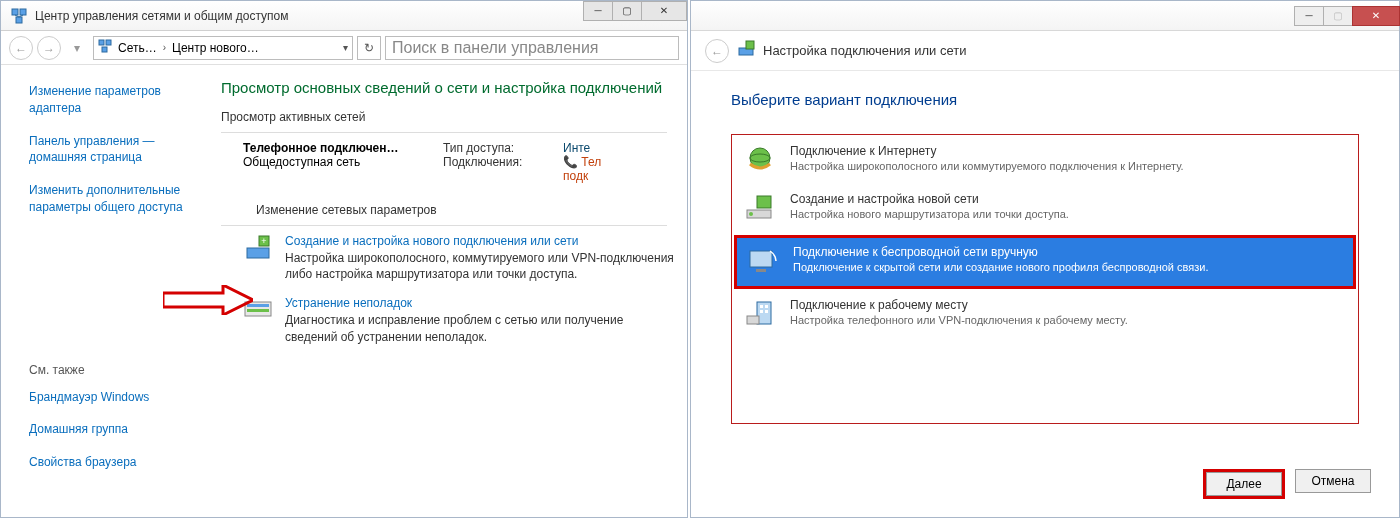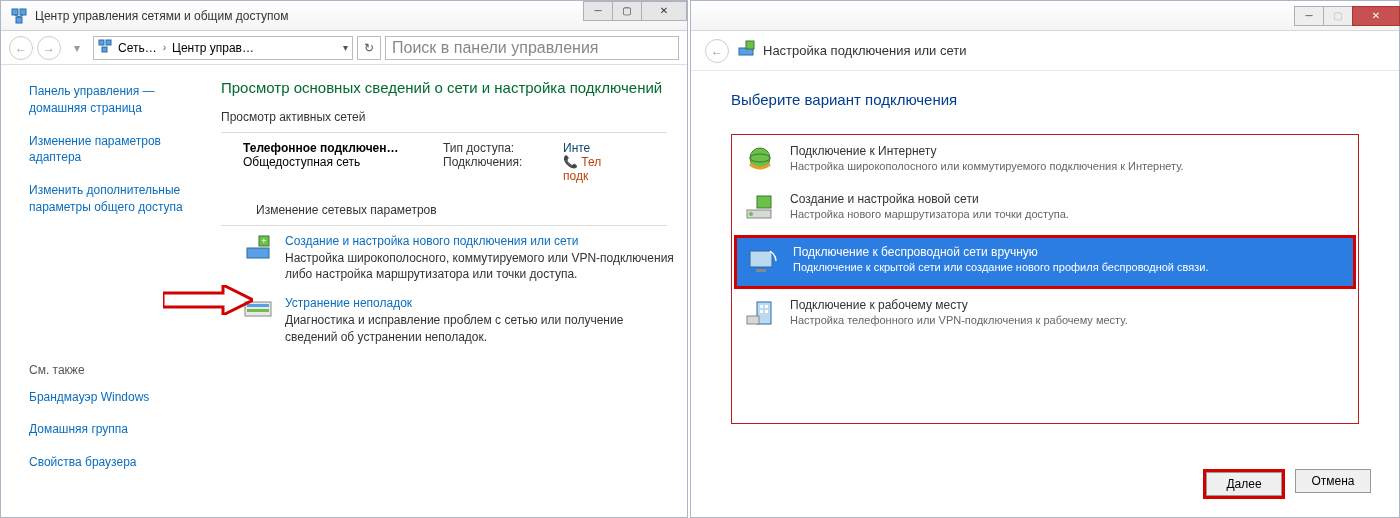--- a/index.html
+++ b/index.html
@@ -106,31 +106,31 @@
       <div class="navarrow">→</div>
       <div class="navarrow" style="border:none;">▾</div>
       <div class="addressbar">
         <span><svg width="14" height="14">
               <rect x="1" y="1" width="5" height="5" fill="#5aa0e6" stroke="#2c6aa0"></rect>
               <rect x="8" y="1" width="5" height="5" fill="#5aa0e6" stroke="#2c6aa0"></rect>
               <rect x="4" y="8" width="5" height="5" fill="#5aa0e6" stroke="#2c6aa0"></rect>
             </svg></span>
         <span>Сеть…</span>
         <span class="chev">›</span>
-        <span>Центр управ…</span>
+        <span>Центр нового…</span>
         <span style="margin-left:auto;" class="chev">▾</span>
       </div>
       <div class="refreshbtn">↻</div>
       <div class="searchbar">Поиск в панели управления</div>
     </div>
 
     <div class="body-left">
       <div class="sidepanel">
+        <div class="sidelink">Изменение параметров адаптера</div>
         <div class="sidelink">Панель управления — домашняя страница</div>
-        <div class="sidelink">Изменение параметров адаптера</div>
         <div class="sidelink">Изменить дополнительные параметры общего доступа</div>
         <div class="side-spacer"></div>
         <div class="sidehead">См. также</div>
         <div class="sidelink">Брандмауэр Windows</div>
         <div class="sidelink">Домашняя группа</div>
         <div class="sidelink">Свойства браузера</div>
       </div>
 
       <div class="mainpanel">
         <div class="mainhead">Просмотр основных сведений о сети и настройка подключений</div>

